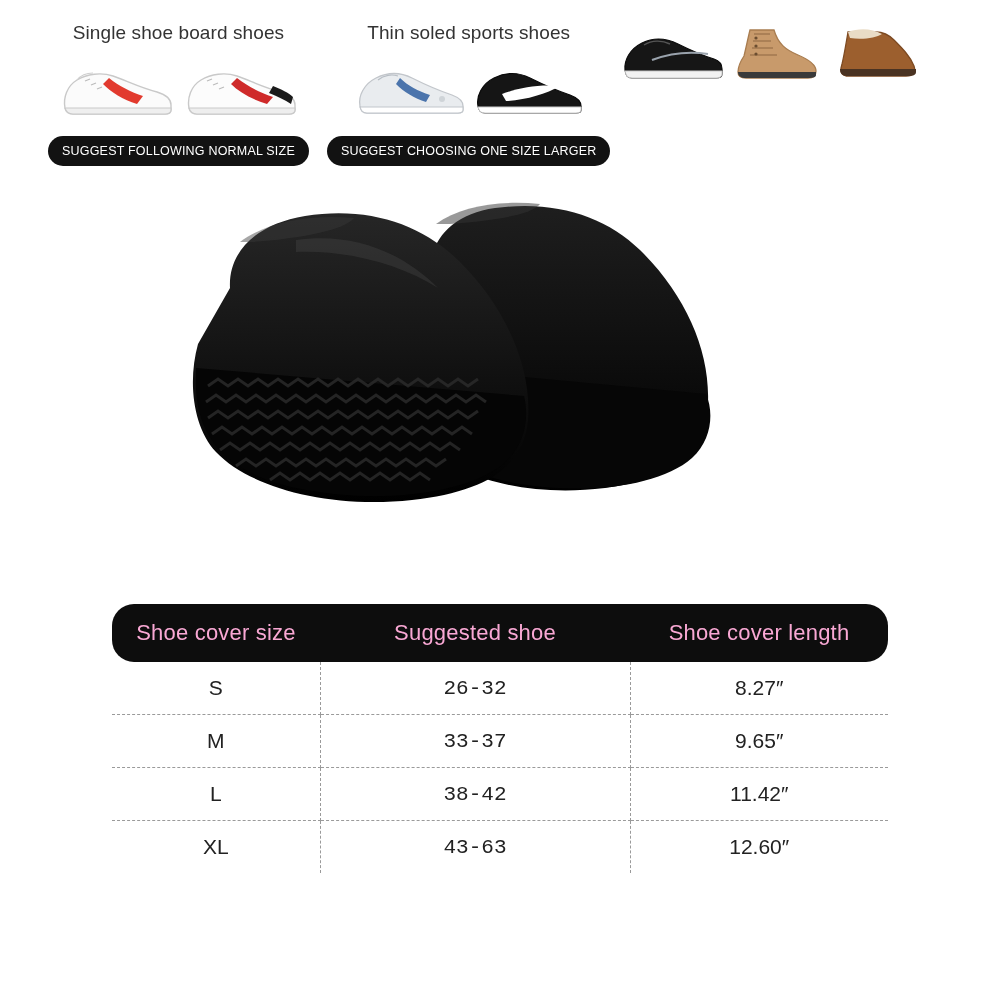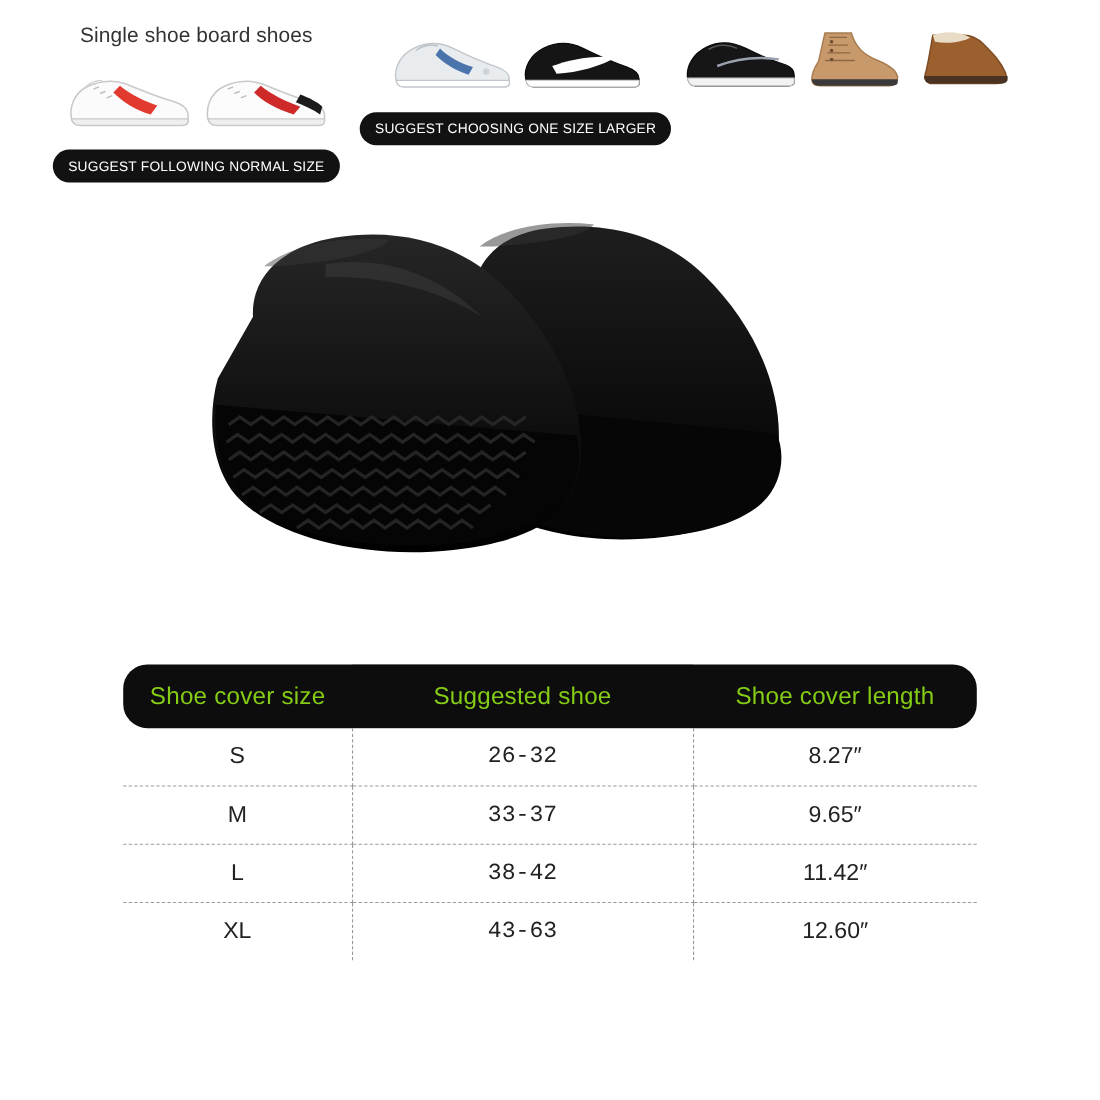--- a/index.html
+++ b/index.html
@@ -80,21 +80,21 @@
     width: 776px;
     margin: 14px auto 0 auto;
   }
   .size-table {
     width: 100%;
     border-collapse: collapse;
     table-layout: fixed;
   }
   .size-table thead th {
     background: #0d0d0d;
-    color: #84cc16;
+    color: #f9a8d4;
     font-size: 22px;
     font-weight: 400;
     padding: 16px 0;
     text-align: center;
     letter-spacing: 0.2px;
   }
   .size-table thead th:first-child { border-top-left-radius: 22px; border-bottom-left-radius: 22px; }
   .size-table thead th:last-child { border-top-right-radius: 22px; border-bottom-right-radius: 22px; }
 
   .size-table tbody td {
@@ -139,20 +139,21 @@
           <path d="M26 17 L31 15 M32 21 L37 19 M38 25 L43 23" stroke="#bcbcbc" stroke-width="1.3"></path>
         </svg>
       </span>
     </div>
     <div class="badge-wrap">
       <div class="shoe-badge">SUGGEST FOLLOWING NORMAL SIZE</div>
     </div>
   </div>
 
   <div class="top-col c2">
+    <div class="col-title">Thin soled sports shoes</div>
     <div class="shoe-row">
       <span>
         <svg class="shoe-svg" width="112" height="58" viewBox="0 0 112 58">
           <path d="M6 42 C4 32 10 20 22 14 C34 8 46 8 58 14 C72 21 86 27 98 31 C106 34 109 37 109 42 L109 46 C109 48 107 49 104 49 L13 49 C8 49 7 46 6 42 Z" fill="#e9ecef" stroke="#c2c6cb" stroke-width="1.3"></path>
           <path d="M6 43 L109 43 L109 46 C109 48 107 49 104 49 L13 49 C8 49 7 46 6 43 Z" fill="#ffffff" stroke="#c2c6cb" stroke-width="1.1"></path>
           <path d="M46 14 C54 22 64 27 76 31 L72 38 C60 34 50 28 42 20 Z" fill="#2f5fa0" opacity="0.85"></path>
           <path d="M24 16 C30 11 38 10 44 12" stroke="#b7bdc4" stroke-width="1.2" fill="none"></path>
           <circle cx="88" cy="35" r="3" fill="#cfd4d8"></circle>
         </svg>
       </span>

